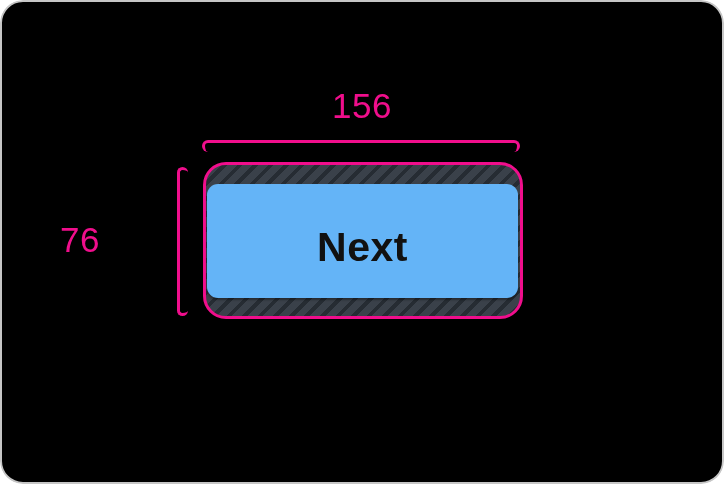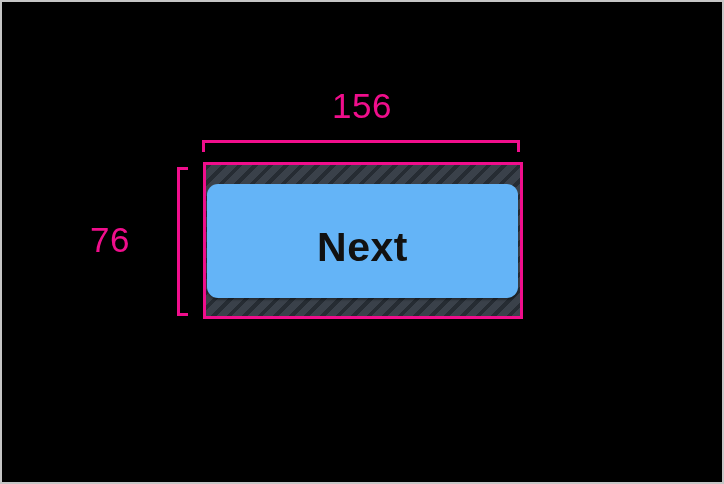--- a/index.html
+++ b/index.html
@@ -4,21 +4,21 @@
 <style>
   :root {
     --background: #000000;
     --frame-border: #c6c6c6;
     --accent-pink: #f00e8c;
     --button-blue: #64b4f7;
     --button-text: #111111;
     --hatch-base: #3a414a;
     --hatch-stripe: #262c33;
   }
-  * { margin: 0; padding: 0; box-sizing: border-box; }
+  * { margin: 0; padding: 0; box-sizing: border-box; border-radius: 23px; }
   html, body { background: #ffffff; }
   body {
     font-family: "Liberation Sans", "DejaVu Sans", sans-serif;
   }
   .stage {
     position: relative;
     width: 724px;
     height: 484px;
     background: var(--background);
     border: 2px solid var(--frame-border);
@@ -36,21 +36,21 @@
   .dim-label.dim-width {
     left: 201px;
     top: 85px;
     width: 318px;
     text-align: center;
   }
   .dim-label.dim-height {
     left: 58px;
     top: 219px;
     width: 100px;
-    text-align: center;
+    text-align: left;
   }
   .bracket-top {
     position: absolute;
     left: 200px;
     top: 138px;
     width: 318px;
     height: 12px;
     border-top: 3px solid var(--accent-pink);
     border-left: 3px solid var(--accent-pink);
     border-right: 3px solid var(--accent-pink);

